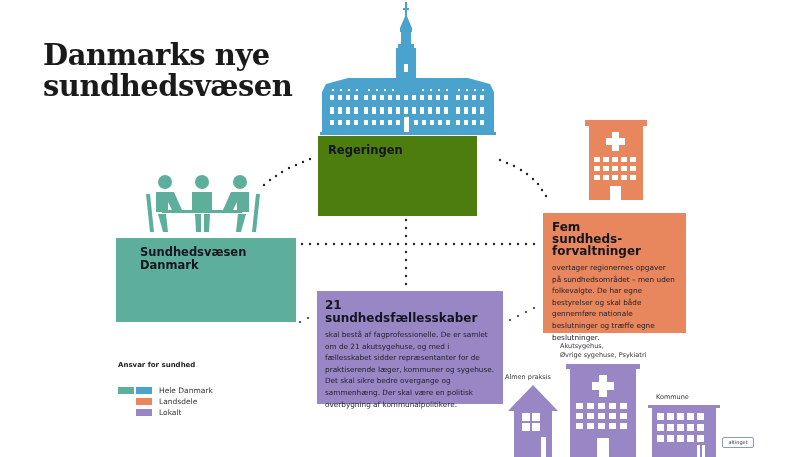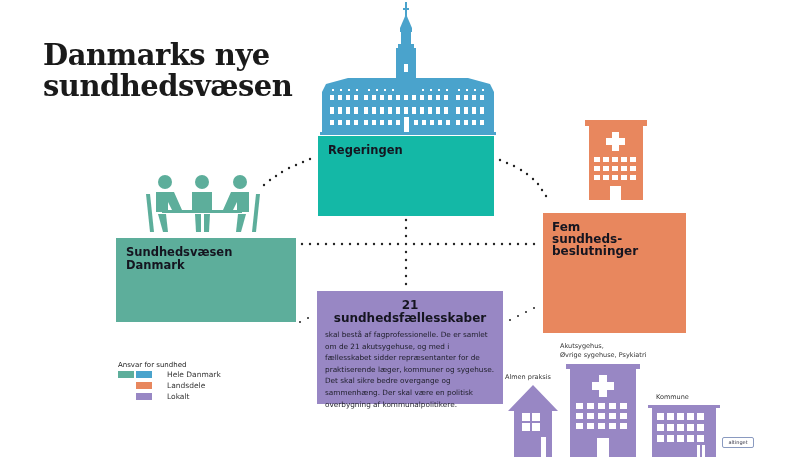--- a/index.html
+++ b/index.html
@@ -1,32 +1,32 @@
 <!DOCTYPE html>
 <html><head>
 <meta charset="utf-8">
 <style>
   html, body { margin: 0; padding: 0; }
   body { width: 800px; height: 457px; background: #ffffff; position: relative; overflow: hidden; font-family: "DejaVu Sans", sans-serif; }
   .title { position: absolute; left: 43px; top: 40px; font-family: "DejaVu Serif", serif; font-weight: bold; font-size: 29px; line-height: 31px; color: #1a1a1a; letter-spacing: -0.5px; }
   .box { position: absolute; color: #1b1b2a; box-sizing: border-box; }
   .box h3 { margin: 0 0 4px 0; font-size: 11.5px; font-weight: bold; line-height: 13px; color: #151520; }
   .box p { margin: 0; font-size: 7.3px; line-height: 11.6px; color: #1d1d28; }
-  .blue { background: #14b8a6; left: 318px; top: 136px; width: 176px; height: 80px; padding: 8px 10px; }
-  .teal { background: #5dae9b; left: 116px; top: 238px; width: 180px; height: 84px; padding: 8px 10px; }
+  .blue { background: #4d7c0f; left: 318px; top: 136px; width: 159px; height: 80px; padding: 8px 10px; }
+  .teal { background: #5dae9b; left: 116px; top: 238px; width: 180px; height: 84px; padding: 8px 24px; }
   .orange { background: #e8875e; left: 543px; top: 213px; width: 143px; height: 120px; padding: 8px 9px; }
   .orange h3 { font-size: 12px; line-height: 12px; margin-bottom: 5px; }
   .purple { background: #9887c4; left: 317px; top: 291px; width: 186px; height: 113px; padding: 8px 8px; }
-  .purple h3 { font-size: 12px; text-align: center; }
+  .purple h3 { font-size: 12px; }
   .dots { position: absolute; }
   .legend { position: absolute; left: 118px; top: 361px; }
-  .legend .lt { font-size: 7px; font-weight: normal; color: #222; margin-bottom: 0; }
+  .legend .lt { font-size: 7px; font-weight: bold; color: #222; margin-bottom: 16px; }
   .legend .row { display: flex; align-items: center; height: 11px; }
   .sw { width: 16px; height: 7px; display: inline-block; margin-right: 2px; }
-  .legend .lbl { font-size: 7.5px; color: #333; margin-left: 13px; }
+  .legend .lbl { font-size: 7.5px; color: #333; margin-left: 5px; }
   .small { position: absolute; font-size: 6.5px; color: #333; text-align: left; line-height: 9px; }
   .badge { position: absolute; left: 722px; top: 437px; width: 30px; height: 9px; border: 1px solid #8a9ac0; border-radius: 2px; font-size: 5px; color: #334; text-align: center; line-height: 9px; }
 </style>
 </head>
 <body>
 
 <div class="title">
   <div>Danmarks nye</div>
   <div>sundhedsvæsen</div>
 </div>
@@ -265,22 +265,23 @@
 </div>
 
 <div class="box teal">
   <h3>Sundhedsvæsen Danmark</h3>
 </div>
 
 <div class="box orange">
   <h3>
     <div>Fem</div>
     <div>sundheds-</div>
-    <div>beslutninger</div>
+    <div>forvaltninger</div>
   </h3>
+  <p>overtager regionernes opgaver på sundhedsområdet – men uden folkevalgte. De har egne bestyrelser og skal både gennemføre nationale beslutninger og træffe egne beslutninger.</p>
 </div>
 
 <div class="box purple">
   <h3>21 sundhedsfællesskaber</h3>
   <p>skal bestå af fagprofessionelle. De er samlet om de 21 akutsygehuse, og med i fællesskabet sidder repræsentanter for de praktiserende læger, kommuner og sygehuse. Det skal sikre bedre overgange og sammenhæng. Der skal være en politisk overbygning af kommunalpolitikere.</p>
 </div>
 
 <div class="legend">
   <div class="lt">Ansvar for sundhed</div>
   <div class="row">

